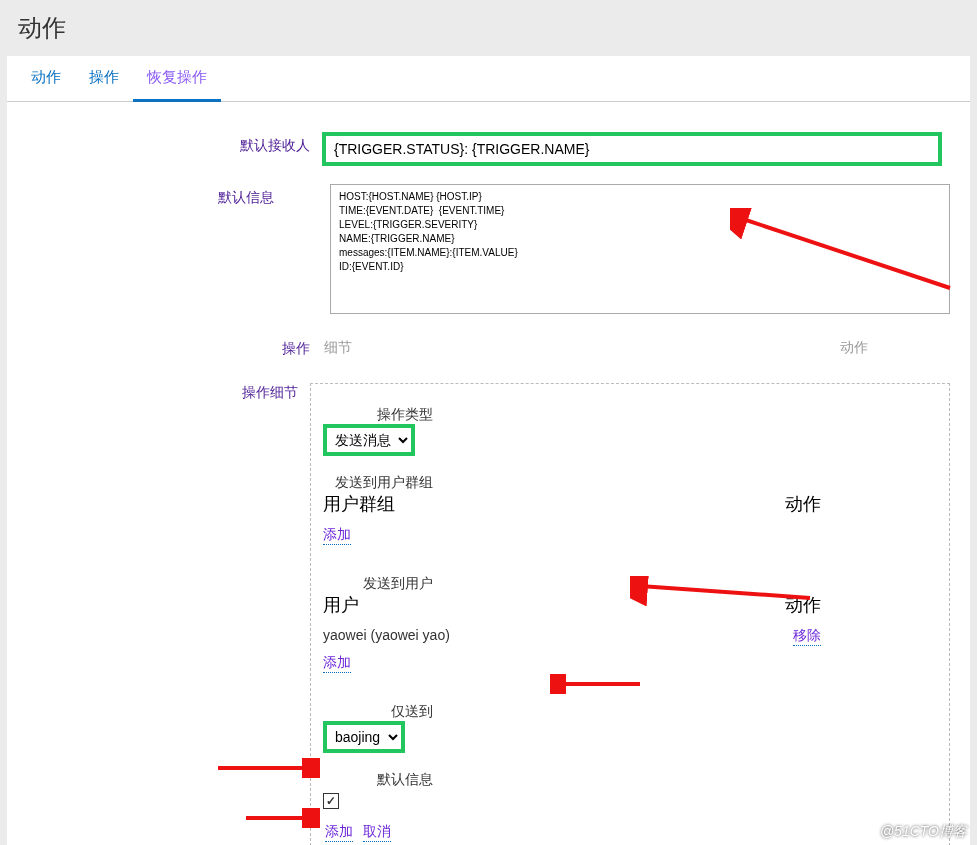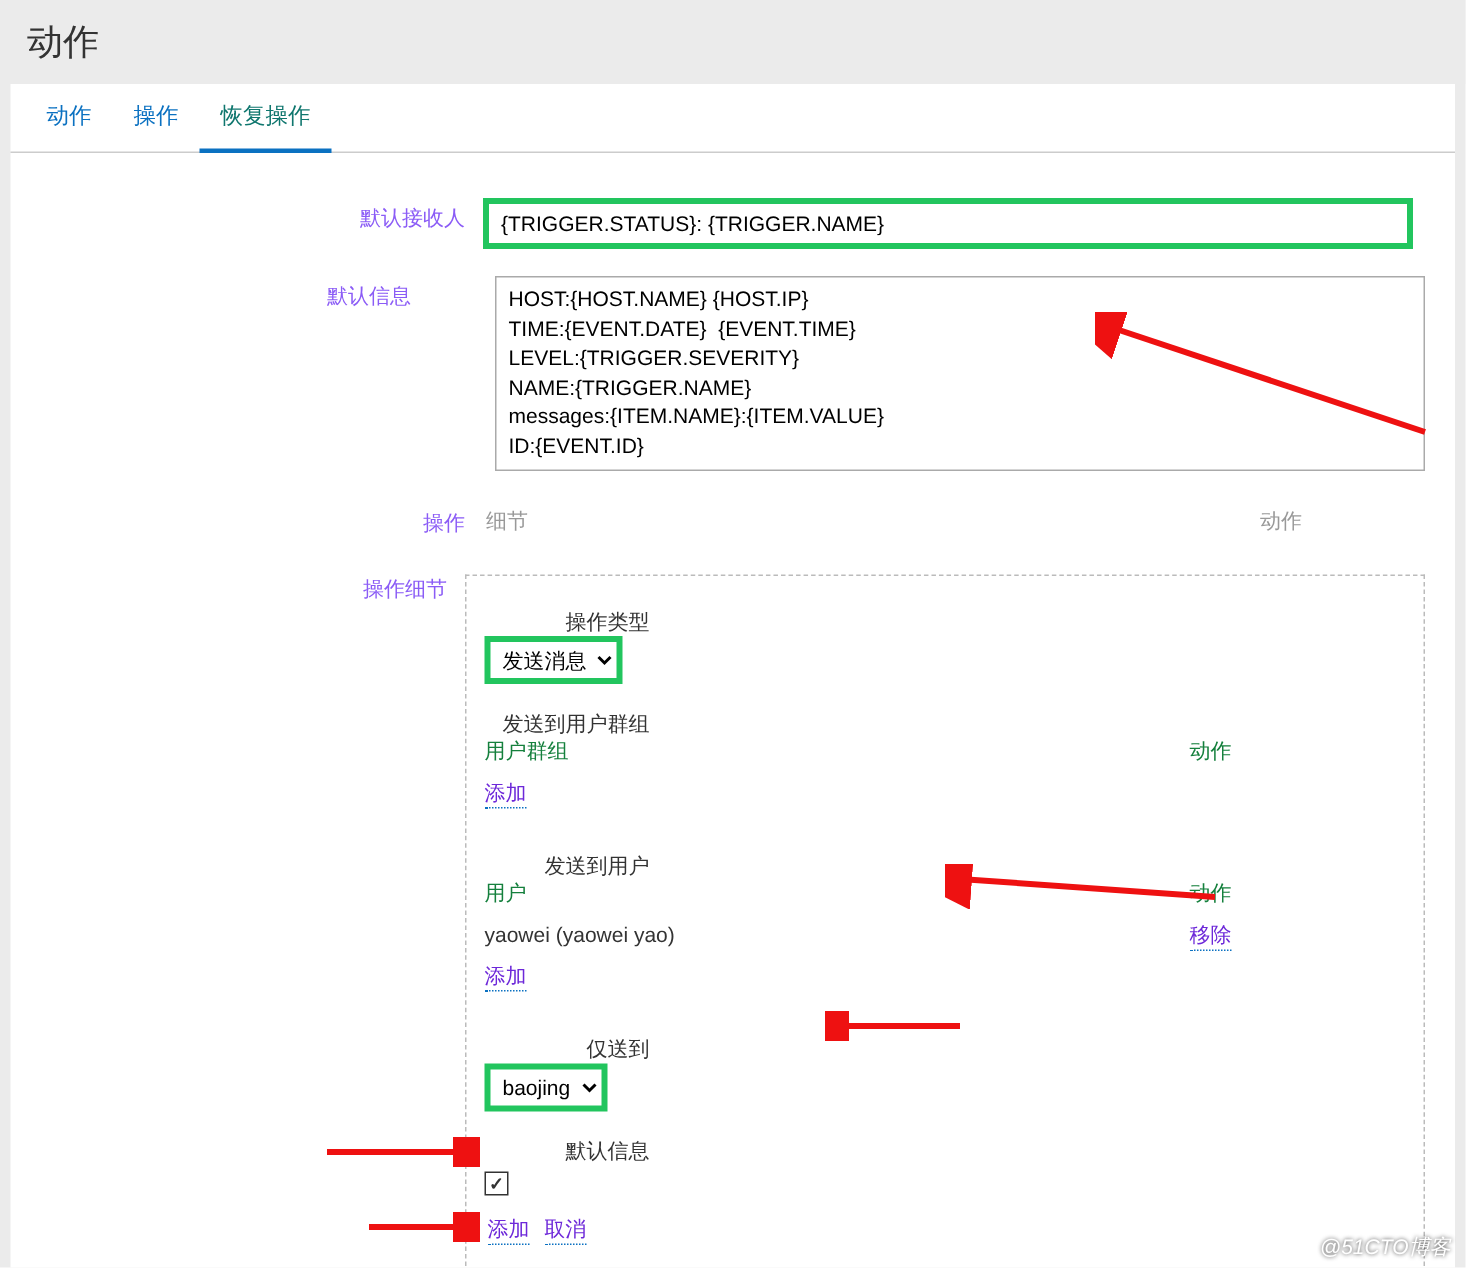--- a/index.html
+++ b/index.html
@@ -32,57 +32,57 @@
       padding-left: 10px;
       gap: 0;
     }
     .tab {
       padding: 12px 14px;
       color: #0b71c1;
       cursor: pointer;
       font-size: 15px;
     }
     .tab.active {
-      color: #0f766e;
+      color: #8b5cf6;
       border-bottom: 3px solid #0b71c1;
       margin-bottom: -1px;
     }
     .form {
       padding: 30px 10px 10px 10px;
     }
     .row {
       display: flex;
       margin-bottom: 18px;
       align-items: flex-start;
     }
     .label-col {
       width: 305px;
       text-align: right;
       padding-right: 12px;
       padding-top: 5px;
-      color: #8b5cf6;
+      color: #4c1d95;
       font-size: 14px;
     }
     .input-col {
       flex: 1;
       padding-right: 10px;
     }
     .text-input {
       width: 620px;
       border: 4px solid #22c55e;
       padding: 5px 8px;
       font-size: 14px;
       font-family: inherit;
     }
     .textarea-input {
       width: 620px;
       height: 130px;
       border: 1px solid #aaa;
       padding: 5px 8px;
-      font-size: 14px;
+      font-size: 10px;
       font-family: inherit;
       line-height: 1.4;
       resize: none;
       margin-left: 44px;
     }
     .op-table-head {
       width: 620px;
       display: flex;
       color: #999;
       font-size: 14px;
@@ -116,22 +116,22 @@
       border: 4px solid #22c55e;
       padding: 3px 4px;
       font-size: 14px;
       background: #fff;
     }
     .inner-table {
       width: 498px;
     }
     .inner-head {
       display: flex;
-      color: #15803d;
-      font-size: 14px;
+      color: #000000;
+      font-size: 18px;
       margin-bottom: 10px;
     }
     .inner-h-name { flex: 1; }
     .inner-h-act { width: 50px; text-align: right; }
     .inner-row {
       display: flex;
       margin-bottom: 8px;
     }
     .inner-c-name { flex: 1; color: #333; }
     .inner-c-act { width: 50px; text-align: right; }

